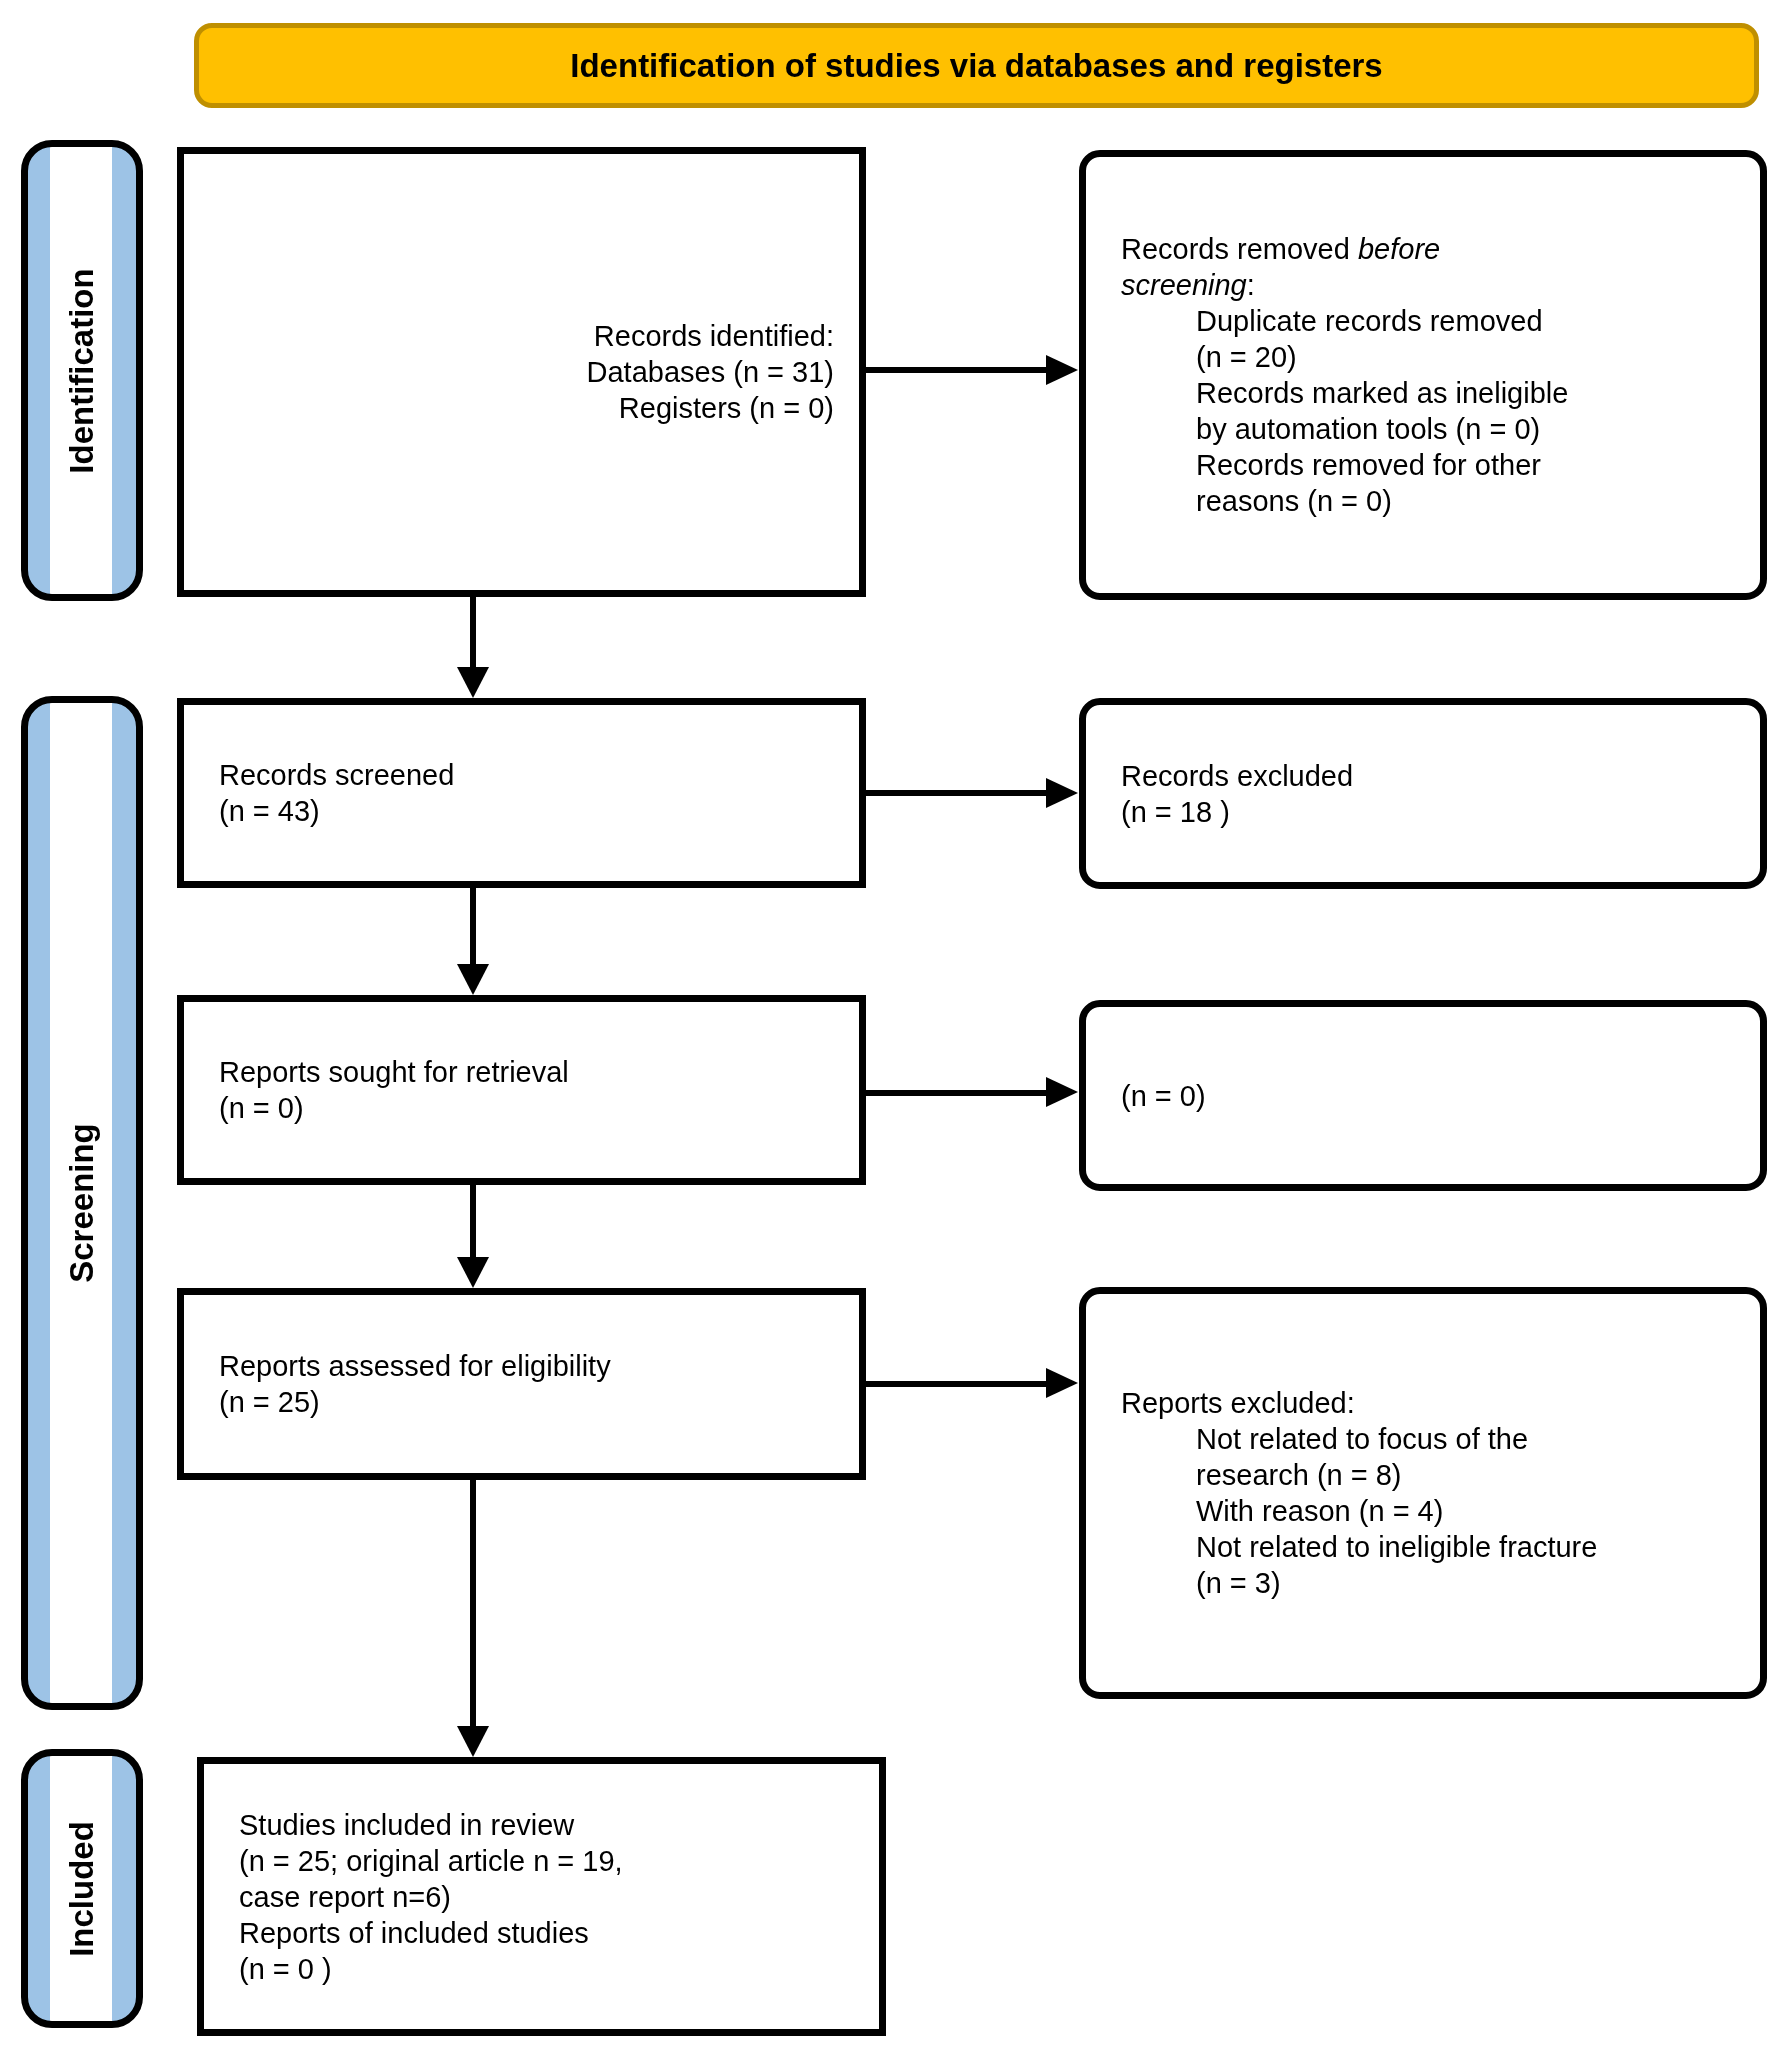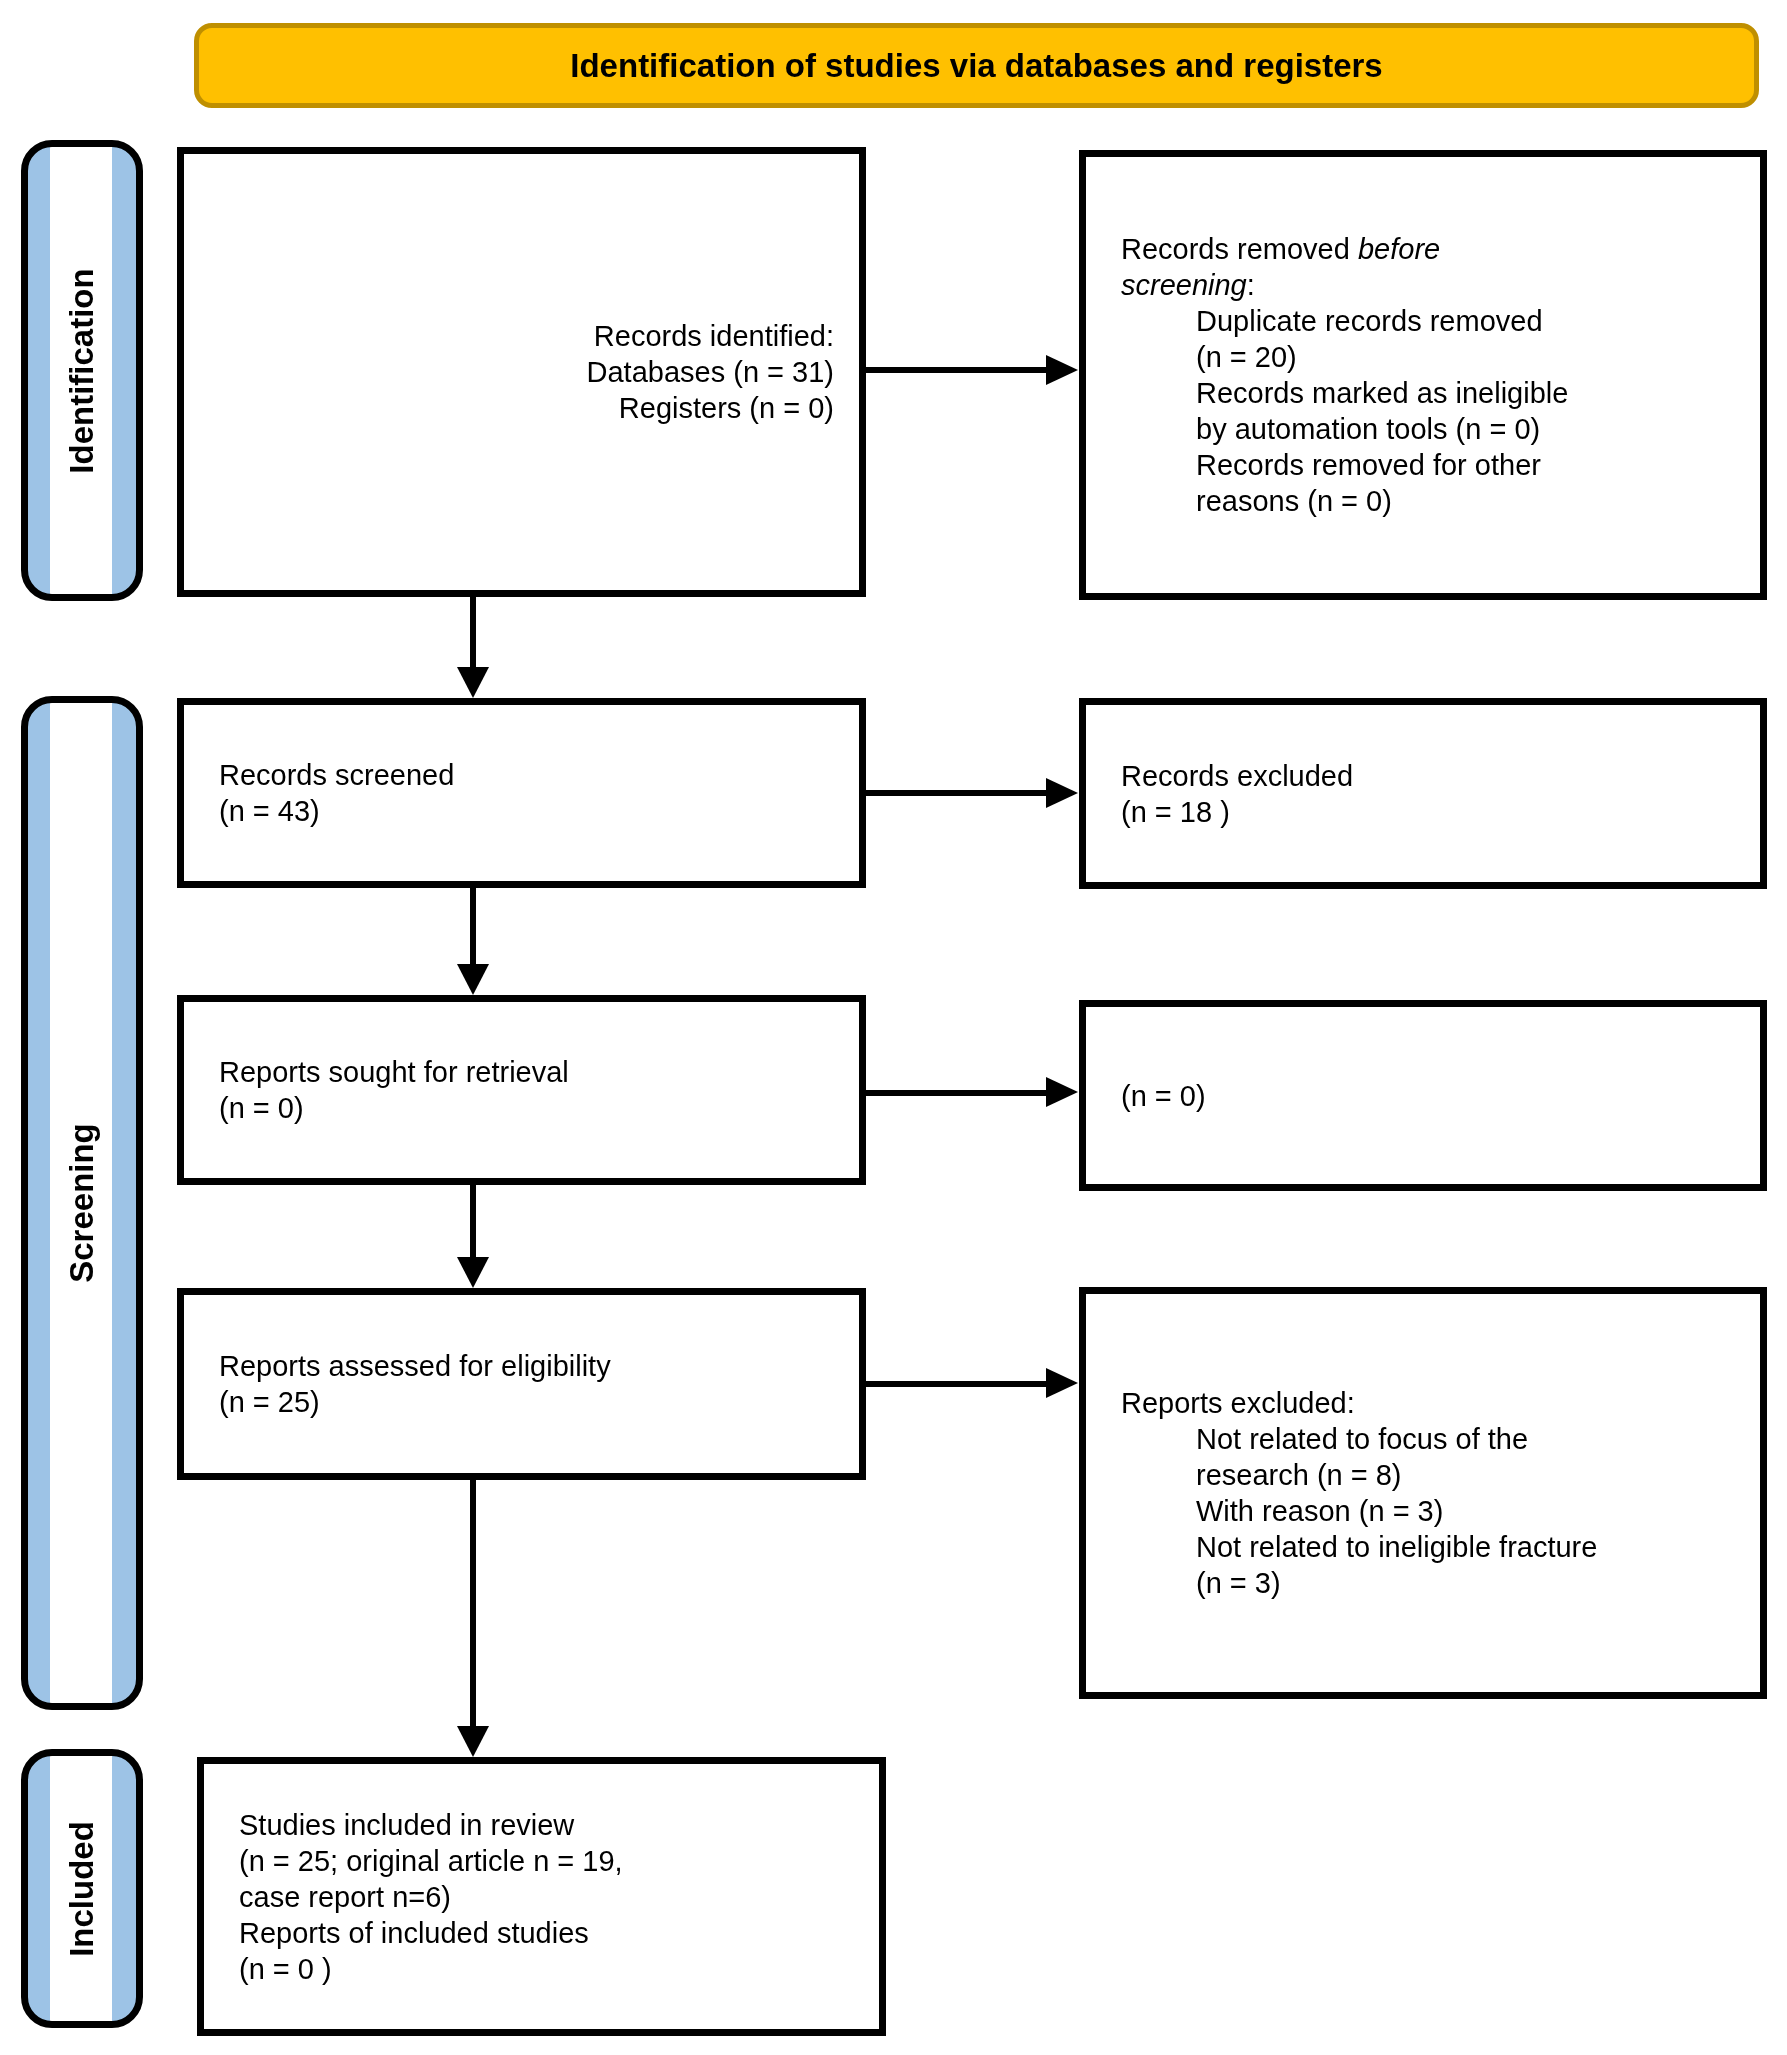--- a/index.html
+++ b/index.html
@@ -43,21 +43,21 @@
     border:7px solid #000;
     box-sizing:border-box;
     background:#fff;
     display:flex;flex-direction:column;justify-content:center;
     padding-left:35px;padding-right:25px;
     font-size:29px;line-height:36px;
   }
   .box .ln{min-height:36px;}
   .box .ind{margin-left:75px;}
   .lbox{left:177px;width:689px;}
-  .rbox{left:1079px;width:688px;}
+  .rbox{left:1079px;width:688px;border-radius:21px;}
   
   .vline{position:absolute;width:5.6px;background:#000;}
   .hline{position:absolute;height:5.6px;background:#000;}
   .head-down{
     position:absolute;width:0;height:0;
     border-left:16px solid transparent;
     border-right:16px solid transparent;
     border-top:31px solid #000;
   }
   .head-right{
@@ -132,21 +132,21 @@
   </div>
 
   <div class="box rbox" style="top:1000px;height:191px;">
     <div class="ln">(n = 0)</div>
   </div>
 
   <div class="box rbox" style="top:1287px;height:412px;">
     <div class="ln">Reports excluded:</div>
     <div class="ln ind">Not related to focus of the</div>
     <div class="ln ind">research (n = 8)</div>
-    <div class="ln ind">With reason (n = 3)</div>
+    <div class="ln ind">With reason (n = 4)</div>
     <div class="ln ind">Not related to ineligible fracture</div>
     <div class="ln ind">(n = 3)</div>
   </div>
 
   <div class="vline" style="left:470px;top:597px;height:73px;"></div>
   <div class="head-down" style="left:457px;top:667px;"></div>
 
   <div class="vline" style="left:470px;top:888px;height:79px;"></div>
   <div class="head-down" style="left:457px;top:964px;"></div>
 

